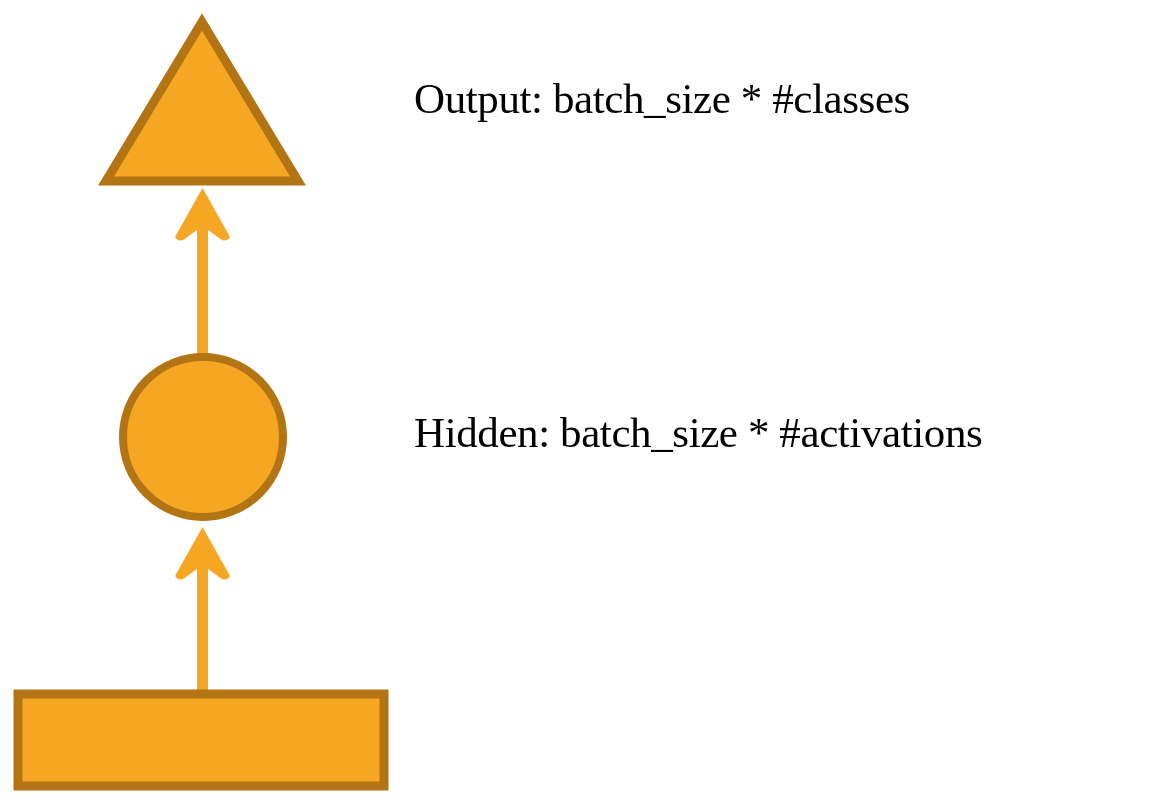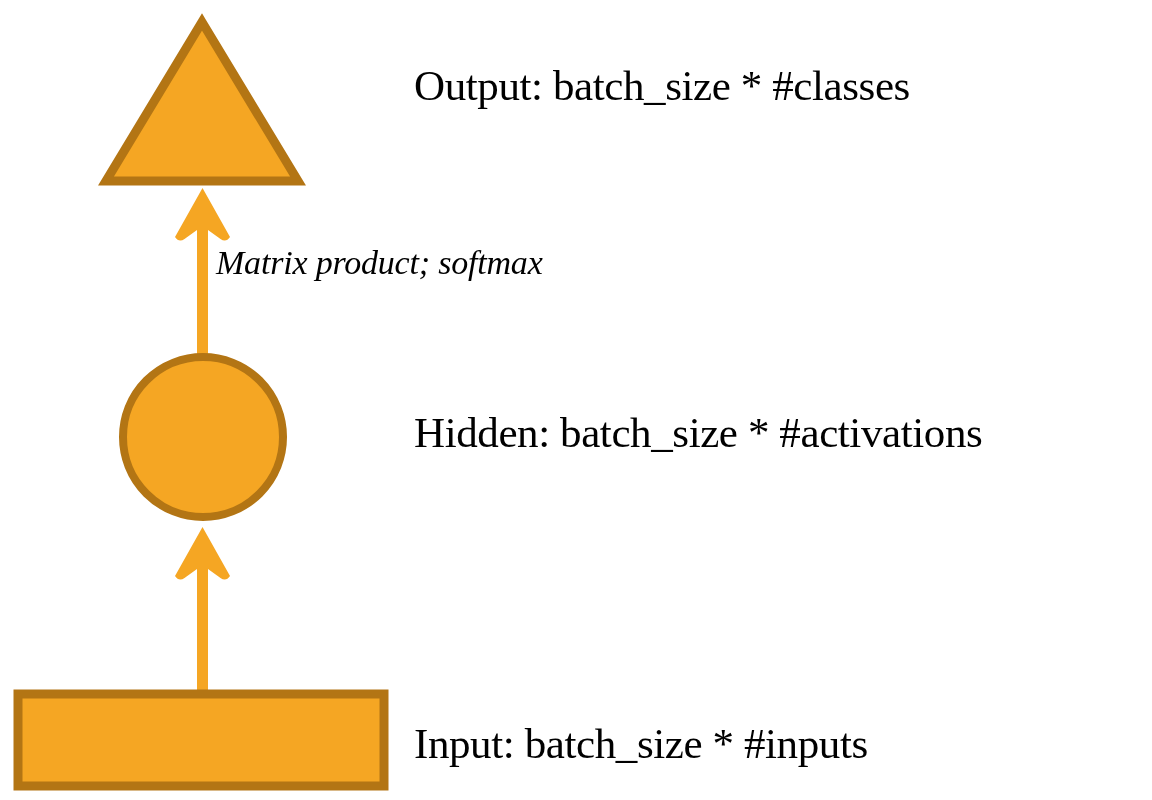--- a/index.html
+++ b/index.html
@@ -33,21 +33,21 @@
   .layer-label {
     font-size: 43px;
     font-style: normal;
     letter-spacing: -0.4px;
   }
   .edge-label {
     font-size: 34px;
     font-style: italic;
     letter-spacing: -0.2px;
   }
-  #label-output   { left: 414px; top: 64px;  }
+  #label-output   { left: 414px; top: 77px;  }
   #label-hidden   { left: 414px; top: 411px; }
   #label-input    { left: 414px; top: 722px; }
   #label-softmax  { left: 216px; top: 246px; }
   #label-relu     { left: 216px; top: 565px; }
 </style>
 </head>
 <body>
 
 <div id="canvas">
 
@@ -65,20 +65,18 @@
 
     <circle cx="203" cy="437" r="80" fill="#F5A623" stroke="#B37514" stroke-width="8"></circle>
 
     <polygon points="202,22 298,181 106,181" fill="#F5A623" stroke="#B37514" stroke-width="9" stroke-linejoin="miter"></polygon>
 
     <rect x="18" y="694" width="366" height="92" fill="#F5A623" stroke="#B37514" stroke-width="9"></rect>
   </svg>
 
   <div class="label layer-label" id="label-output">Output: batch_size * #classes</div>
 
-  <div class="label edge-label" id="label-softmax">Matrix product; softmax</div>
 
   <div class="label layer-label" id="label-hidden">Hidden: batch_size * #activations</div>
 
 
-  <div class="label layer-label" id="label-input">Input: batch_size * #inputs</div>
 
 </div>
 
 </body></html>

